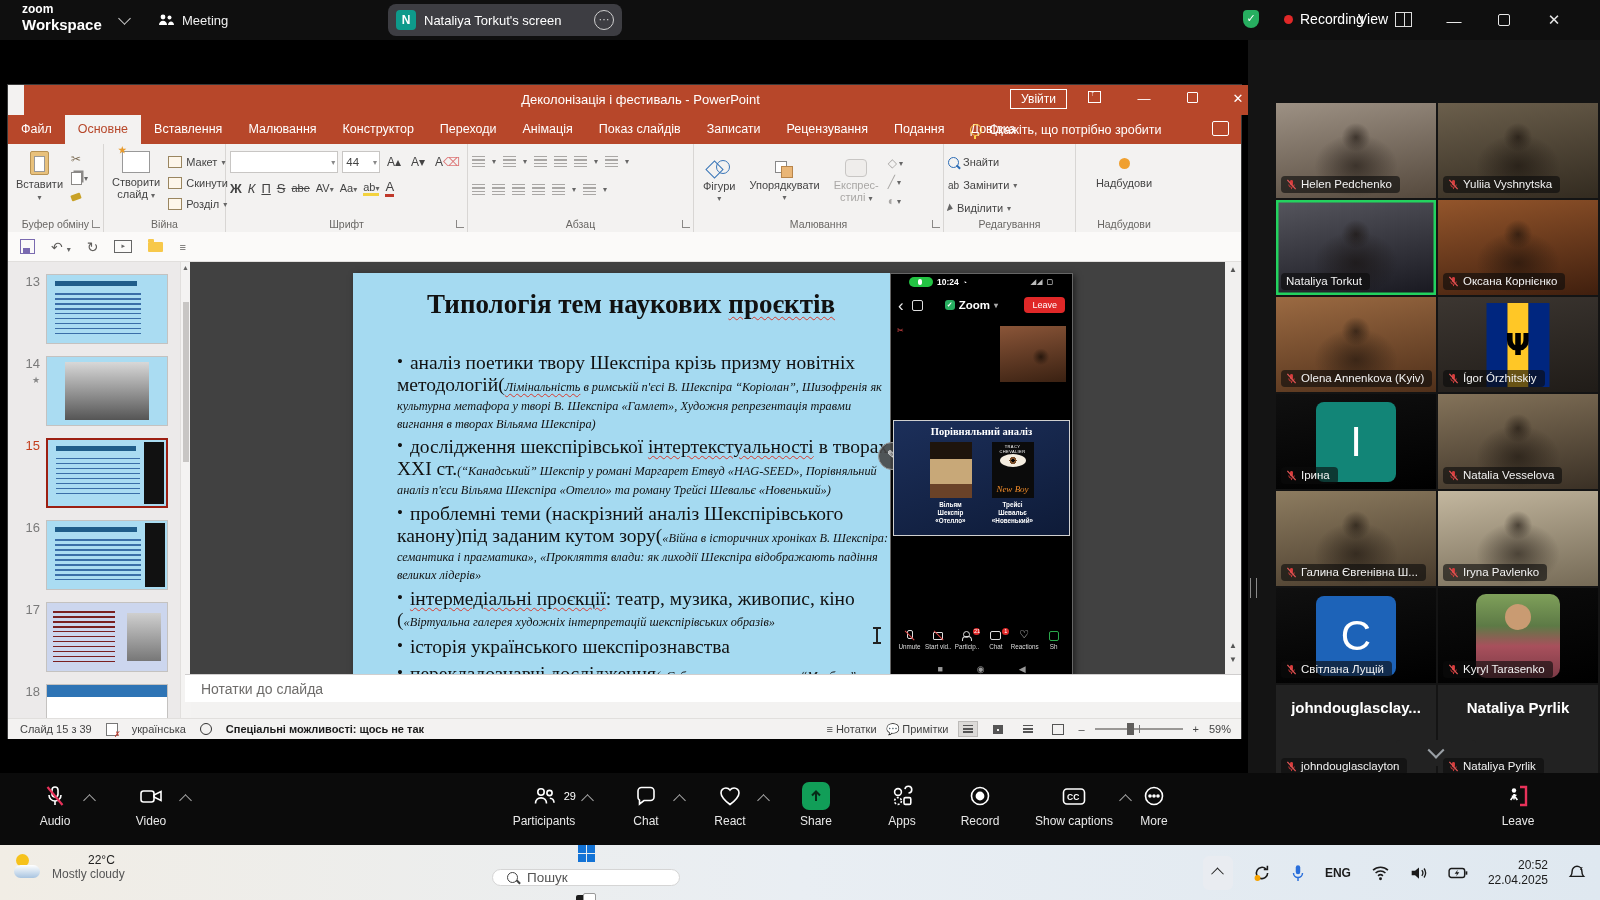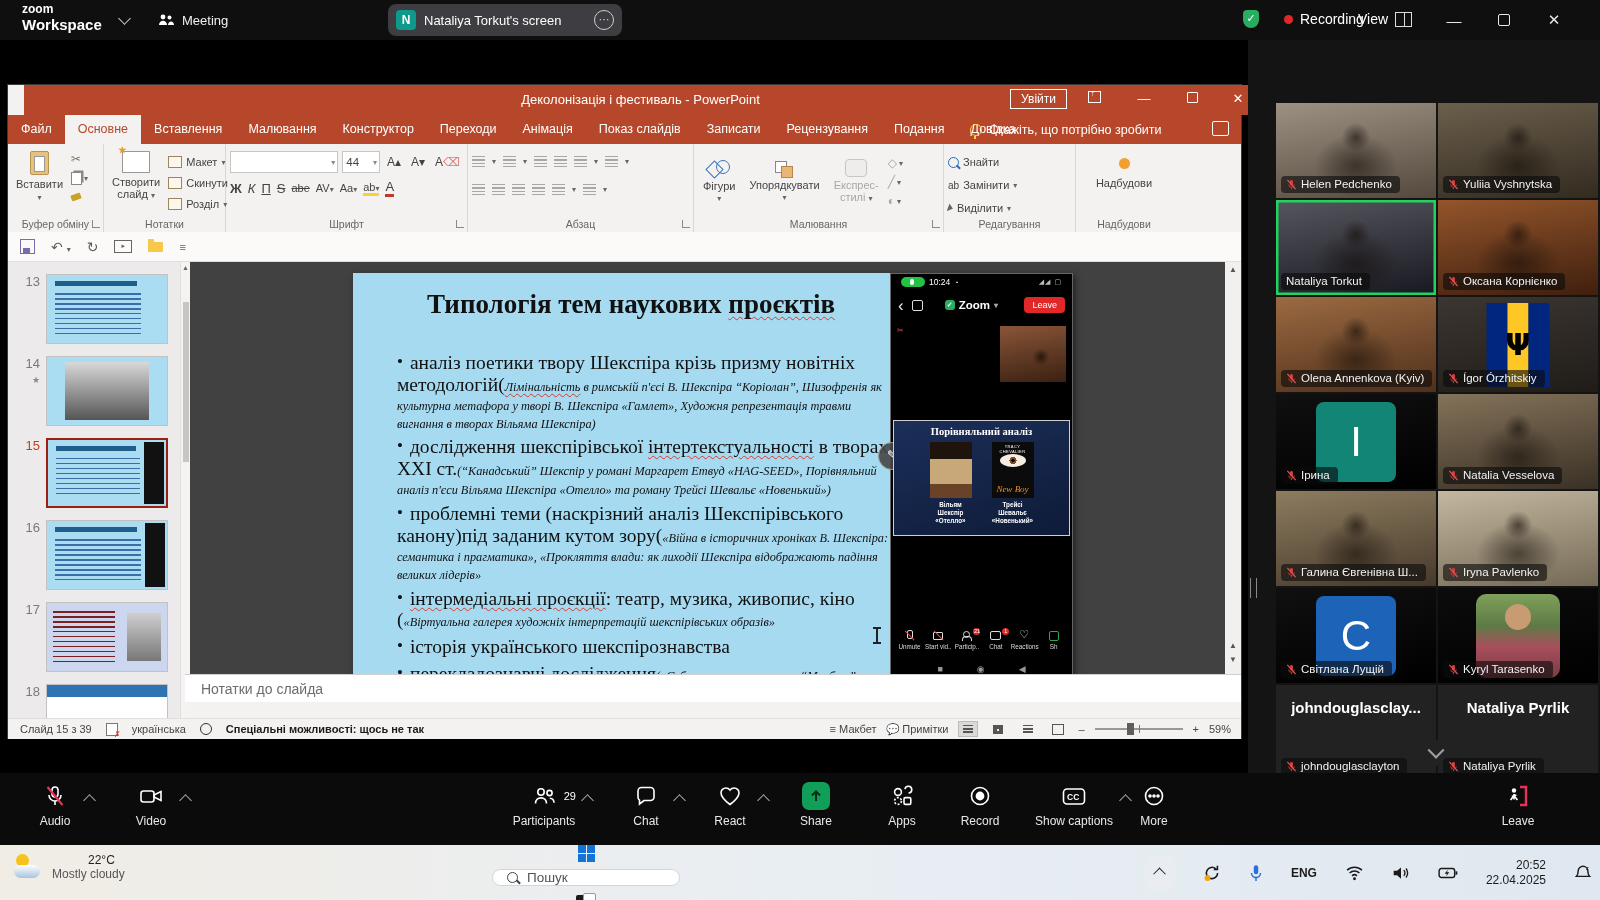--- a/index.html
+++ b/index.html
@@ -119,21 +119,21 @@
   .bullet{margin:5px 0;line-height:1.12;}
   .bm{font-size:17px;margin-right:7px;vertical-align:2px;}
   .bruns .m{font-size:19.5px;}
   .bruns .s{font-size:12.3px;font-style:italic;line-height:1.15;}
   .bruns .w{text-decoration:underline;text-decoration-style:wavy;text-decoration-color:#d83a2e;text-decoration-thickness:1px;text-underline-offset:2px;}
   .ibeam{position:absolute;left:523px;top:355px;width:2px;height:15px;background:#222;}
   .ibeam::before,.ibeam::after{content:"";position:absolute;left:-3px;width:8px;height:2px;background:#222;}
   .ibeam::before{top:-1px;} .ibeam::after{bottom:-1px;}
   
   .phone{position:absolute;left:537px;top:0;width:183px;height:404px;background:#000;border:1px solid #666;box-sizing:border-box;color:#fff;font-family:"Liberation Sans",sans-serif;}
-  .ph-status{position:absolute;left:0;top:0;right:0;height:16px;display:flex;align-items:center;padding:0 10px;gap:4px;font-size:8.5px;}
+  .ph-status{position:absolute;left:0;top:0;right:0;height:16px;display:flex;align-items:center;padding:0 18px;gap:4px;font-size:8.5px;font-weight:bold;}
   .ph-grn{width:24px;height:10px;border-radius:5px;background:#23c343;position:relative;}
   .ph-grn::after{content:"";position:absolute;left:9px;top:2px;width:4px;height:6px;background:#fff;border-radius:2px;}
   .ph-sig{margin-left:auto;color:#bbb;font-size:7px;letter-spacing:1px;}
   .ph-nav{position:absolute;left:0;top:16px;right:0;height:30px;display:flex;align-items:center;padding:0 7px;gap:8px;}
   .ph-back{font-size:17px;color:#eee;line-height:1;}
   .ph-spk{width:9px;height:9px;border:1.3px solid #ddd;border-radius:2px;position:relative;}
   .ph-zoom{margin-left:14px;display:flex;align-items:center;gap:4px;font-size:11.5px;font-weight:bold;}
   .ph-shield{width:10px;height:10px;background:#27ae60;border-radius:3px;color:#fff;font-size:7px;text-align:center;line-height:10px;}
   .ph-leave{margin-left:auto;background:#e02828;color:#fff;font-size:9px;padding:3px 8px;border-radius:4px;}
   .ph-cam{position:absolute;right:6px;top:52px;width:66px;height:56px;background:linear-gradient(170deg,#8a5538,#3a2112);}
@@ -236,21 +236,21 @@
   .chrome{background:conic-gradient(#e8453c 0 33%,#34a853 33% 66%,#fcbe1a 66% 100%);position:relative;}
   .chrome::after{content:"";position:absolute;left:6px;top:6px;width:12px;height:12px;border-radius:50%;background:#fff;box-shadow:inset 0 0 0 3px #fff;border:3px solid #4a90e2;box-sizing:border-box;}
   .folder{width:24px;height:17px;background:linear-gradient(180deg,#ffd56b,#f0a83a);border-radius:2px;position:relative;margin-top:3px;}
   .folder::before{content:"";position:absolute;left:0;top:-3px;width:9px;height:4px;background:#f0b84a;border-radius:2px 2px 0 0;}
   .mail{width:24px;height:18px;background:linear-gradient(180deg,#2f8fe5,#1d6fd4);border-radius:3px;position:relative;overflow:hidden;}
   .mail::after{content:"";position:absolute;left:2px;top:-6px;width:20px;height:14px;background:#fff;opacity:.85;transform:rotate(0deg);clip-path:polygon(0 0,100% 0,50% 100%);}
   .teams{width:24px;height:24px;background:#6264a7;border-radius:6px;color:#fff;font-weight:bold;font-size:13px;display:flex;align-items:center;justify-content:center;}
   .wps{width:24px;height:24px;background:#e03e2d;border-radius:50%;color:#fff;font-weight:bold;font-size:12px;display:flex;align-items:center;justify-content:center;}
   .zoomtile{width:26px;height:34px;background:#fff;border-radius:16px;display:flex;align-items:center;justify-content:center;}
   .zoomtile i{width:24px;height:24px;border-radius:50%;background:#2d8cff;color:#fff;font-size:9px;font-weight:bold;font-style:normal;display:flex;align-items:center;justify-content:center;}
-  .tray{position:absolute;right:0;top:0;height:55px;display:flex;align-items:center;gap:28px;padding-right:8px;color:#1b1b1b;}
+  .tray{position:absolute;right:0;top:0;height:55px;display:flex;align-items:center;gap:20px;padding-right:14px;color:#1b1b1b;}
   .trchev{width:30px;height:34px;background:#e9ecf1;border-radius:6px;display:flex;align-items:center;justify-content:center;}
   .trchev i{width:8px;height:8px;border-left:1.8px solid #222;border-top:1.8px solid #222;transform:rotate(45deg) translate(1px,1px);}
   .lang{font-size:12px;font-weight:600;}
   .clock{text-align:right;font-size:12px;line-height:1.25;}
   svg.tico{display:block;}
 </style>
 </head>
 <body>
 
 <div class="screen">
@@ -375,21 +375,21 @@
                 <span class="ic-sq"></span>
                 <span>Скинути</span>
               </div>
             <div class="mrow">
                 <span class="ic-sq"></span>
                 <span>Розділ</span>
                 <span class="dd">▾</span>
               </div>
           </div>
         </div>
-        <div class="rlabel">Нотатки</div>
+        <div class="rlabel">Війна</div>
       </div>
 
       <div class="rgroup" style="width:242px;">
         <div style="display:flex;align-items:center;gap:4px;margin-top:2px;">
           <span class="combo" style="width:108px;"></span>
           <span class="combo" style="width:32px;">44</span>
           <span class="fbtn">A▴</span>
           <span class="fbtn">A▾</span>
           <span class="fbtn">A<span style="color:#d77;">⌫</span></span>
         </div>
@@ -677,21 +677,21 @@
       </div>
     <div class="statusbar">
       <div class="sb-l">
         <span>Слайд 15 з 39</span>
         <span class="ic-spell"></span>
         <span>українська</span>
         <span class="ic-acc"></span>
         <span class="sb-bold">Спеціальні можливості: щось не так</span>
       </div>
       <div class="sb-r">
-        <span>≡ <span>Макбет</span></span>
+        <span>≡ <span>Нотатки</span></span>
         <span>💬</span>
           <span style="margin-left:-8px;">Примітки</span>
         <span class="vic on">
             <span class="vlines"></span>
           </span>
         <span class="vic">
             <span class="vgrid"></span>
           </span>
         <span class="vic">
             <span class="vlines"></span>

